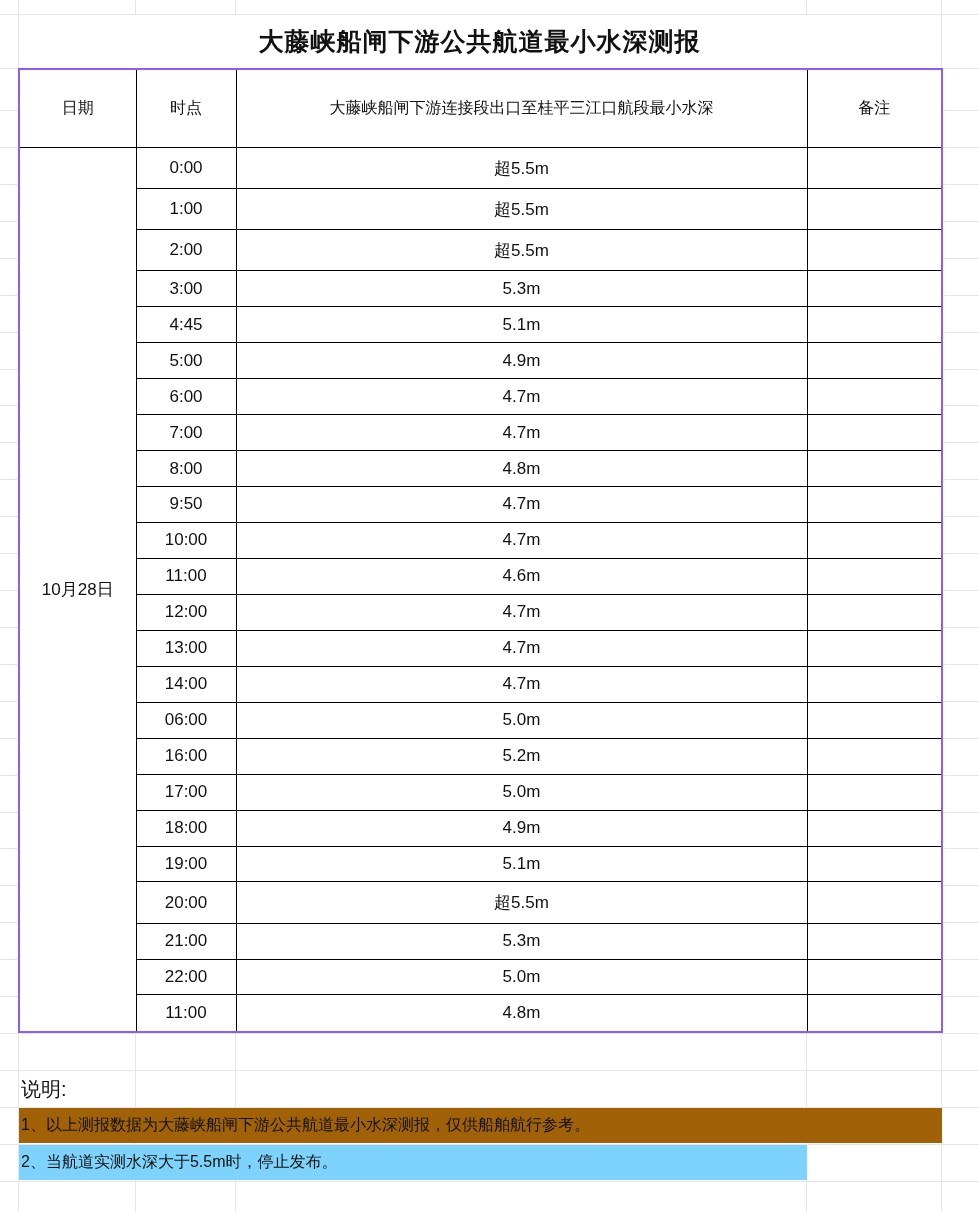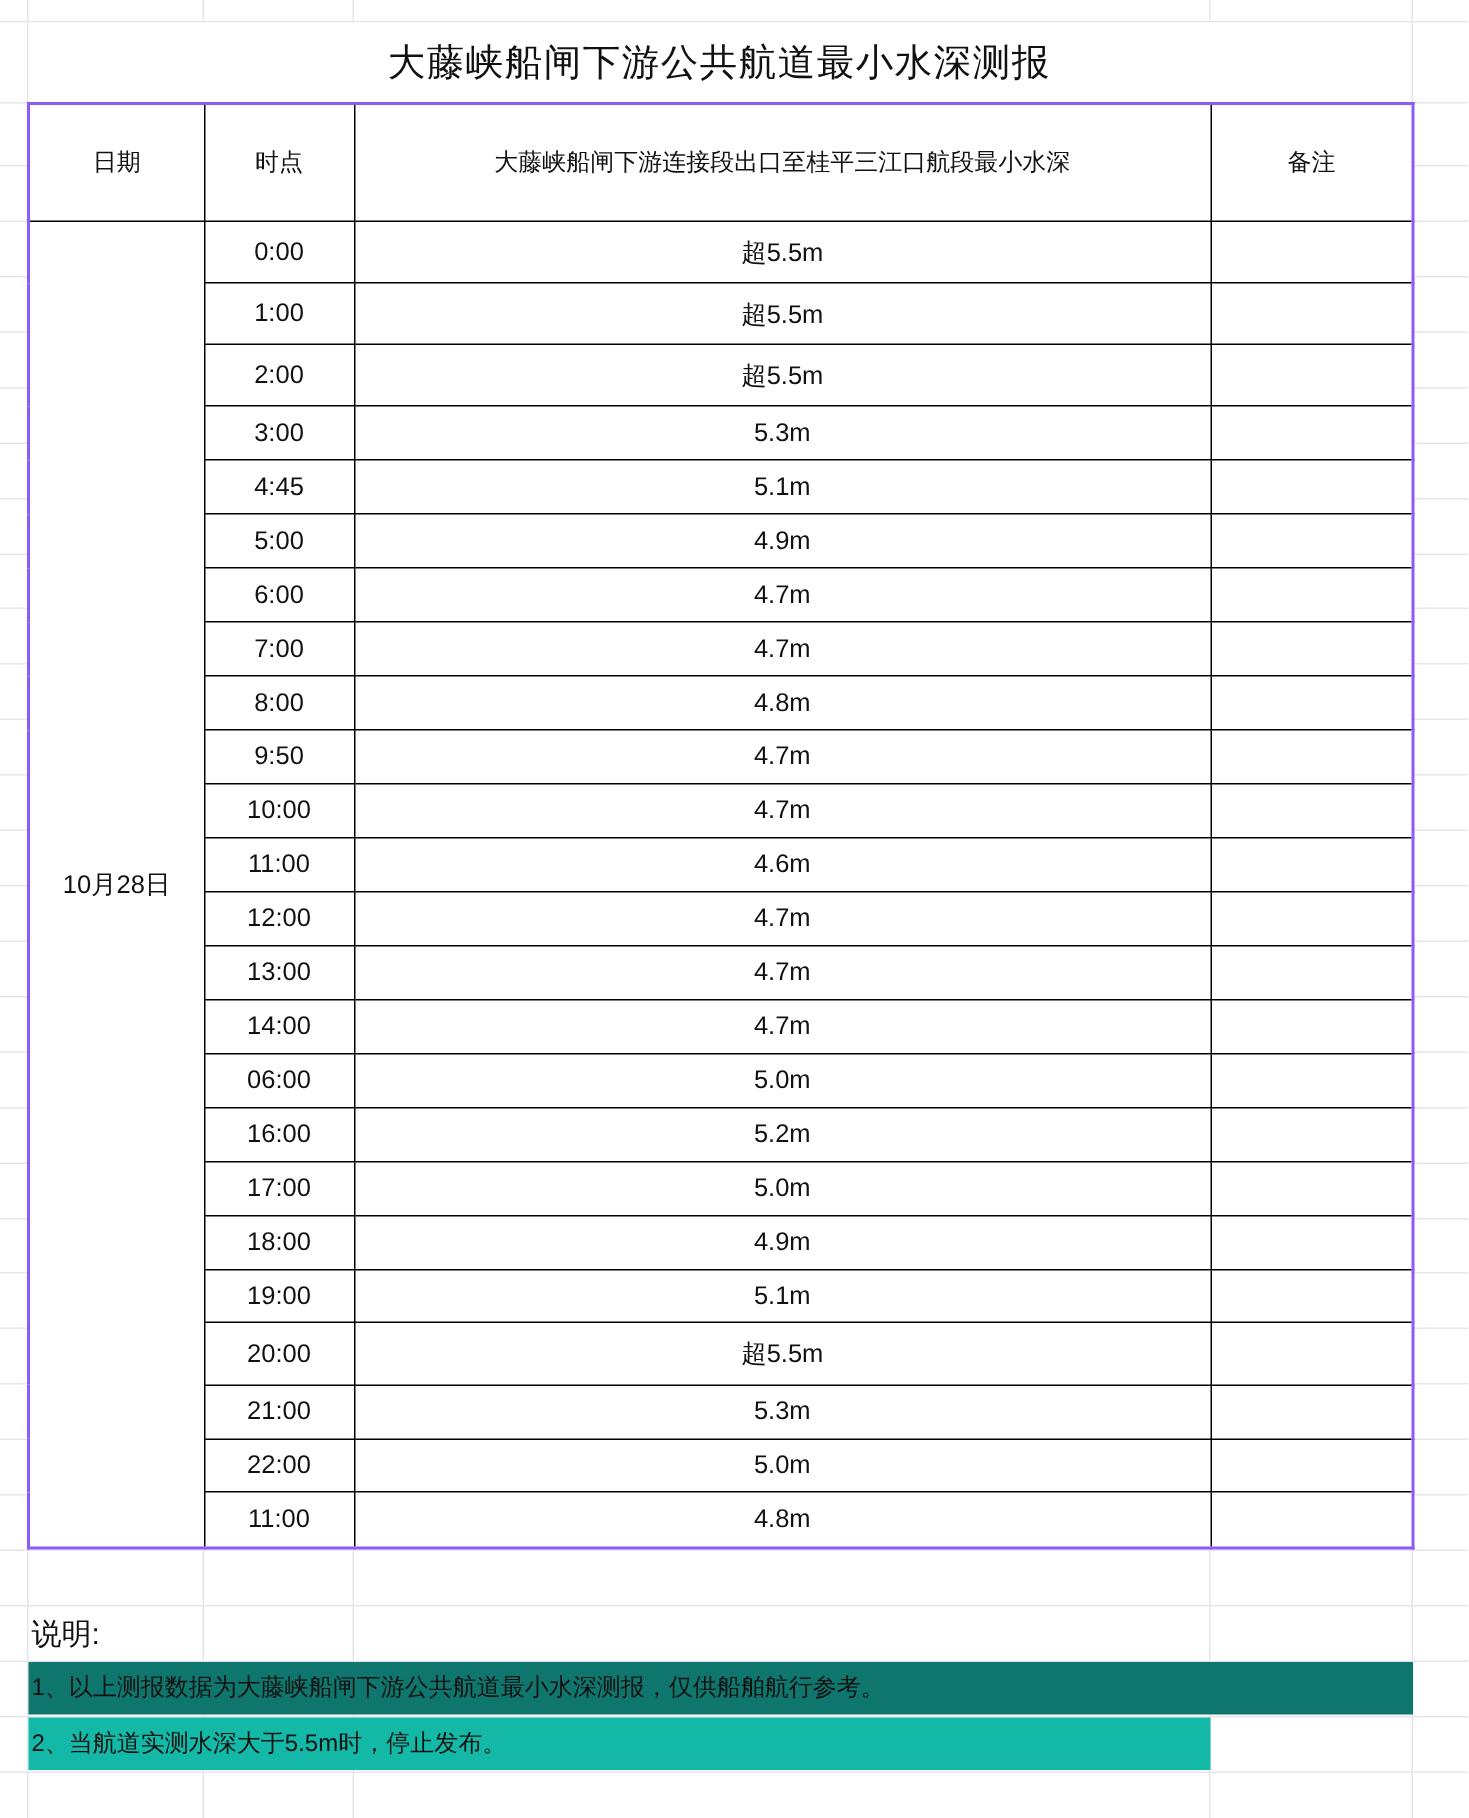--- a/index.html
+++ b/index.html
@@ -14,21 +14,21 @@
   
   .bg-grid{position:absolute;inset:0;z-index:0;}
   .hline{position:absolute;left:0;width:100%;height:1px;background:#e3e6ea;}
   .vline{position:absolute;top:0;height:100%;width:1px;background:#e3e6ea;}
 
   
   .title-cell{
     position:absolute;left:19px;top:15px;width:921px;height:53px;
     background:#fff;z-index:2;
     display:flex;align-items:center;justify-content:center;
-    font-size:25px;font-weight:400;letter-spacing:1px;white-space:nowrap;
+    font-size:25px;font-weight:700;letter-spacing:1px;white-space:nowrap;
   }
 
   
   table.report{
     position:absolute;left:18px;top:68px;z-index:2;
     width:923px;height:965px;
     border-collapse:collapse;table-layout:fixed;
     border:2px solid #8b5cf6;
   }
   table.report th,table.report td{
@@ -40,26 +40,26 @@
   table.report tbody td{font-size:17px;font-weight:400;}
   td.date-cell{font-size:17px;}
 
   
   .note-label{
     position:absolute;left:21px;top:1071px;height:36px;z-index:2;
     display:flex;align-items:center;font-size:20px;white-space:nowrap;
   }
   .note-1{
     position:absolute;left:19px;top:1108px;width:921px;height:35px;z-index:2;
-    background:#0f766e;display:flex;align-items:center;
+    background:#a16207;display:flex;align-items:center;
     padding-left:2px;font-size:16px;white-space:nowrap;
   }
   .note-2{
     position:absolute;left:19px;top:1145px;width:786px;height:35px;z-index:2;
-    background:#14b8a6;display:flex;align-items:center;
+    background:#7dd3fc;display:flex;align-items:center;
     padding-left:2px;font-size:16px;white-space:nowrap;
   }
 </style>
 </head>
 <body>
 
 <div class="sheet">
 
   <div class="bg-grid" id="bg-grid">
       <div class="hline" style="top: 14px; background: rgb(227, 230, 234);"></div>

